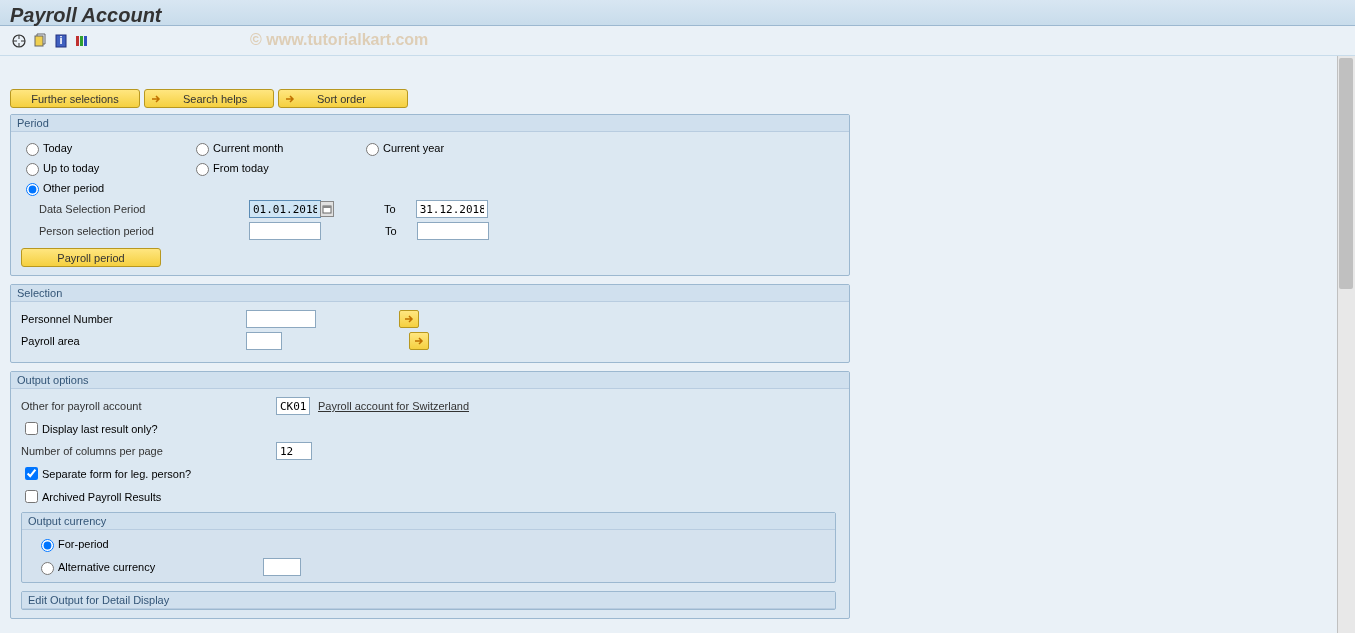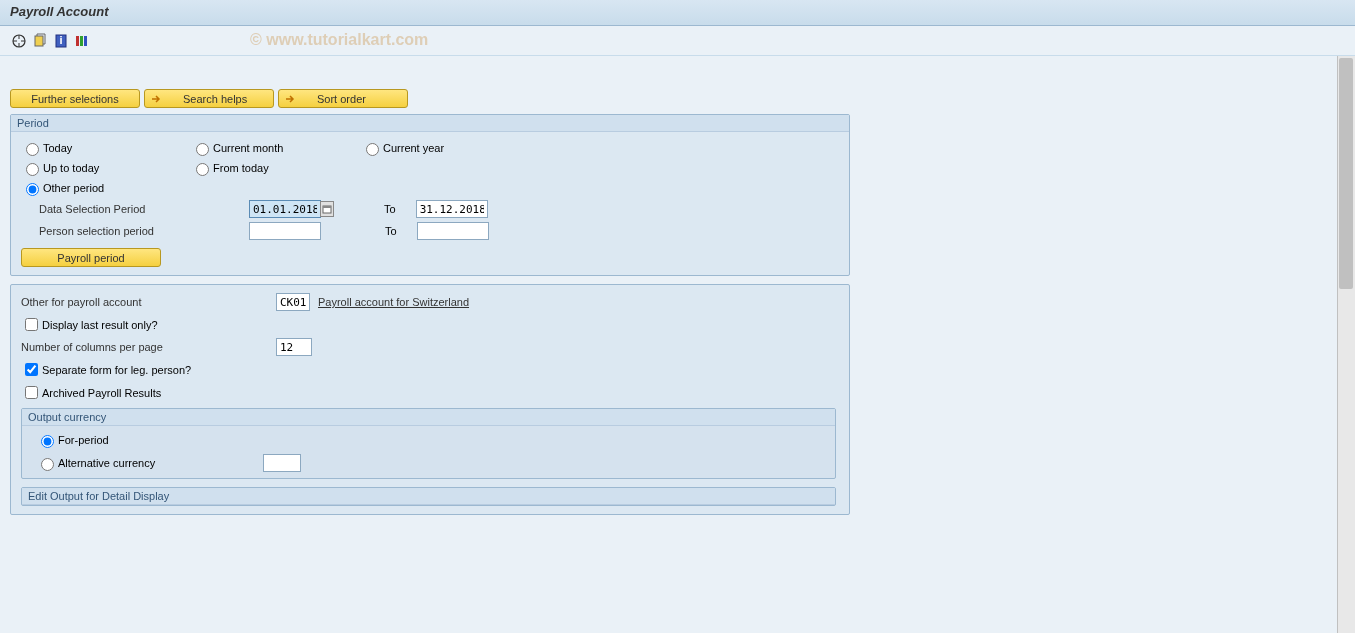--- a/index.html
+++ b/index.html
@@ -19,21 +19,21 @@
       background: #eaf1f7;
       position: relative;
     }
     .title-bar {
       background: linear-gradient(to bottom, #d8e6f2 0%, #c8dceb 100%);
       border-bottom: 1px solid #9cb8d0;
       padding: 4px 10px;
       height: 26px;
     }
     .title-bar h1 {
-      font-size: 13px;
+      font-size: 20px;
       font-style: italic;
       font-weight: bold;
       margin: 0;
       color: #333;
     }
     .toolbar {
       background: #eaf1f7;
       padding: 4px 10px;
       height: 30px;
       border-bottom: 1px solid #c8dceb;
@@ -366,22 +366,50 @@
           <span class="to-label" style="margin-left:64px">To</span>
           <input class="field-input date" value="" style="">
         </div>
 
         <div class="sap-button" style="min-width:140px;margin-top:4px">
           <span>Payroll period</span>
         </div>
       </div>
     </div>
 
-
     <div class="groupbox">
+      <div class="groupbox-title">Selection</div>
+      <div class="groupbox-body">
+
+        <div class="selection-row">
+          <span class="selection-label">Personnel Number</span>
+          <input class="field-input medium" style="">
+          <span class="spacer-to-arrow" style="width:75px"></span>
+          <span class="multiple-sel">
+            <svg width="12" height="12" viewBox="0 0 12 12">
+                <path d="M2 6 L8 6 M6 3 L9 6 L6 9" fill="none" stroke="#c07000" stroke-width="1.5"></path>
+              </svg>
+          </span>
+        </div>
+
+        <div class="selection-row">
+          <span class="selection-label">Payroll area</span>
+          <input class="field-input tiny" style="">
+          <span class="spacer-to-arrow" style="width:119px"></span>
+          <span class="multiple-sel">
+            <svg width="12" height="12" viewBox="0 0 12 12">
+                <path d="M2 6 L8 6 M6 3 L9 6 L6 9" fill="none" stroke="#c07000" stroke-width="1.5"></path>
+              </svg>
+          </span>
+        </div>
+      </div>
+    </div>
+
+    <div class="groupbox">
+      <div class="groupbox-title">Output options</div>
       <div class="groupbox-body">
 
         <div class="field-row no-indent">
           <span class="field-label" style="width:255px">Other for payroll account</span>
           <input class="field-input small" style="width: 34px;" value="CK01">
           <span class="desc-text">Payroll account for Switzerland</span>
         </div>
 
         <label class="checkbox-row">
           <input type="checkbox" style="">

